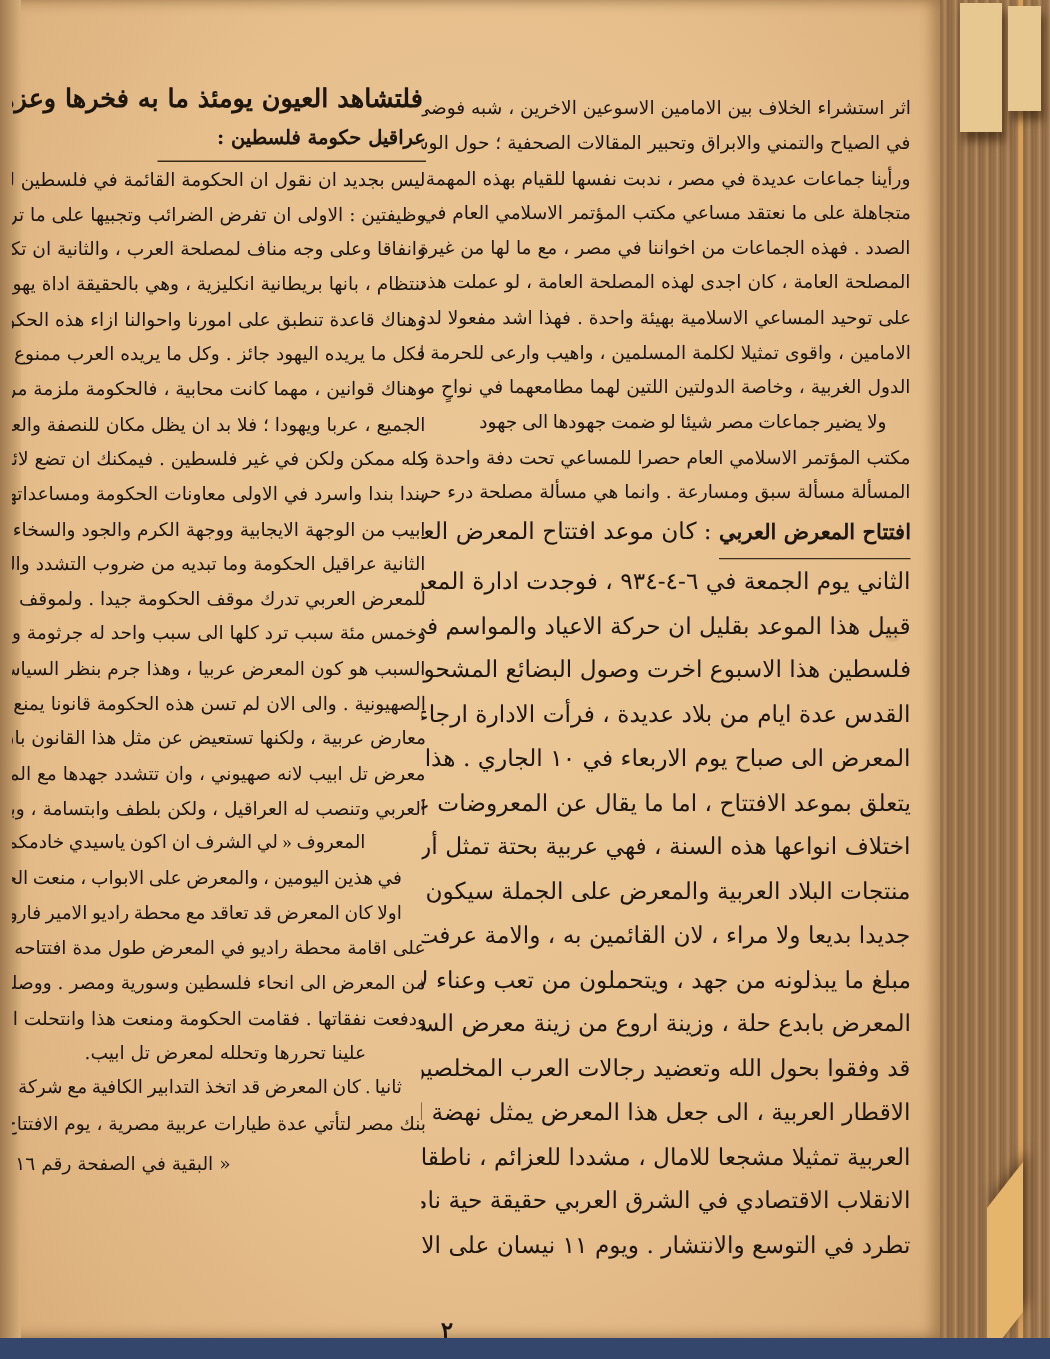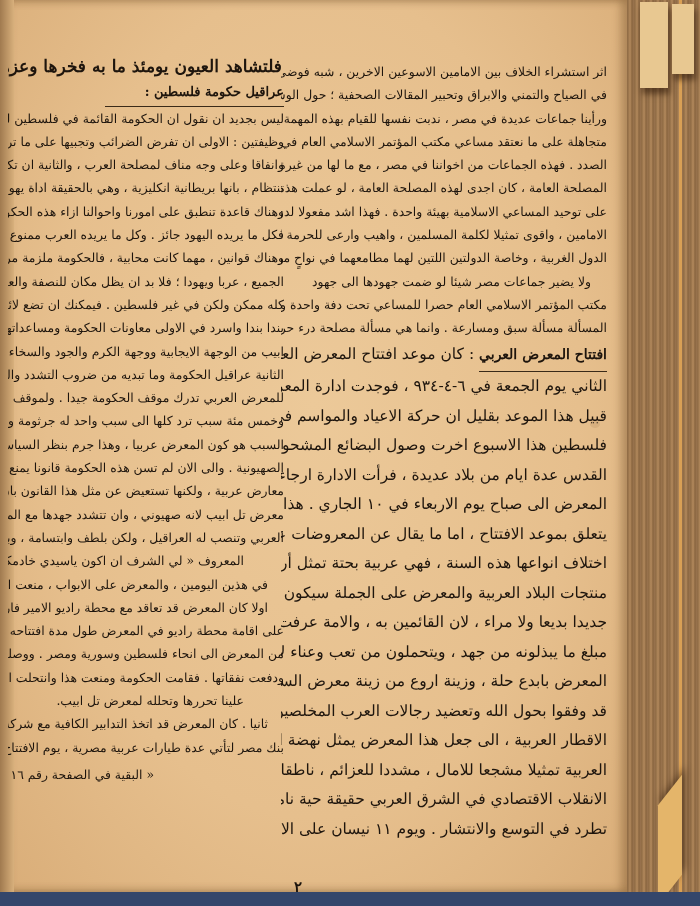--- a/index.html
+++ b/index.html
@@ -42,21 +42,21 @@
     background: #34466b;
   }
   .column {
     position: absolute; direction: rtl; text-align: justify;
     color: #1e150d; font-size: 12.4px; line-height: 23.3px;
     text-align-last: right;
   }
   .col-right { left: 281px; top: 60px; width: 326px; }
   .col-left  { left: 8px;   top: 55px; width: 203px; padding-left: 0; }
   .line { display: block; white-space: nowrap; overflow: hidden; }
-  .indent { padding-right: 16px; }
+  .indent { padding-right: 16px; font-family: Liberation Serif, serif; }
   .heading {
     display: inline-block; font-weight: bold; font-size: 13px;
     border-bottom: 1px solid #3a2a18; padding-bottom: 2px; margin-bottom: 0;
   }
   .big { font-size: 15.5px; line-height: 29.5px; }
   .page-number {
     position: absolute; left: 294px; top: 878px; font-weight: bold;
     font-size: 15px; color: #1a120b;
   }
   .smudge { position: absolute; border-radius: 50%; background: rgba(120,80,40,0.12); }

